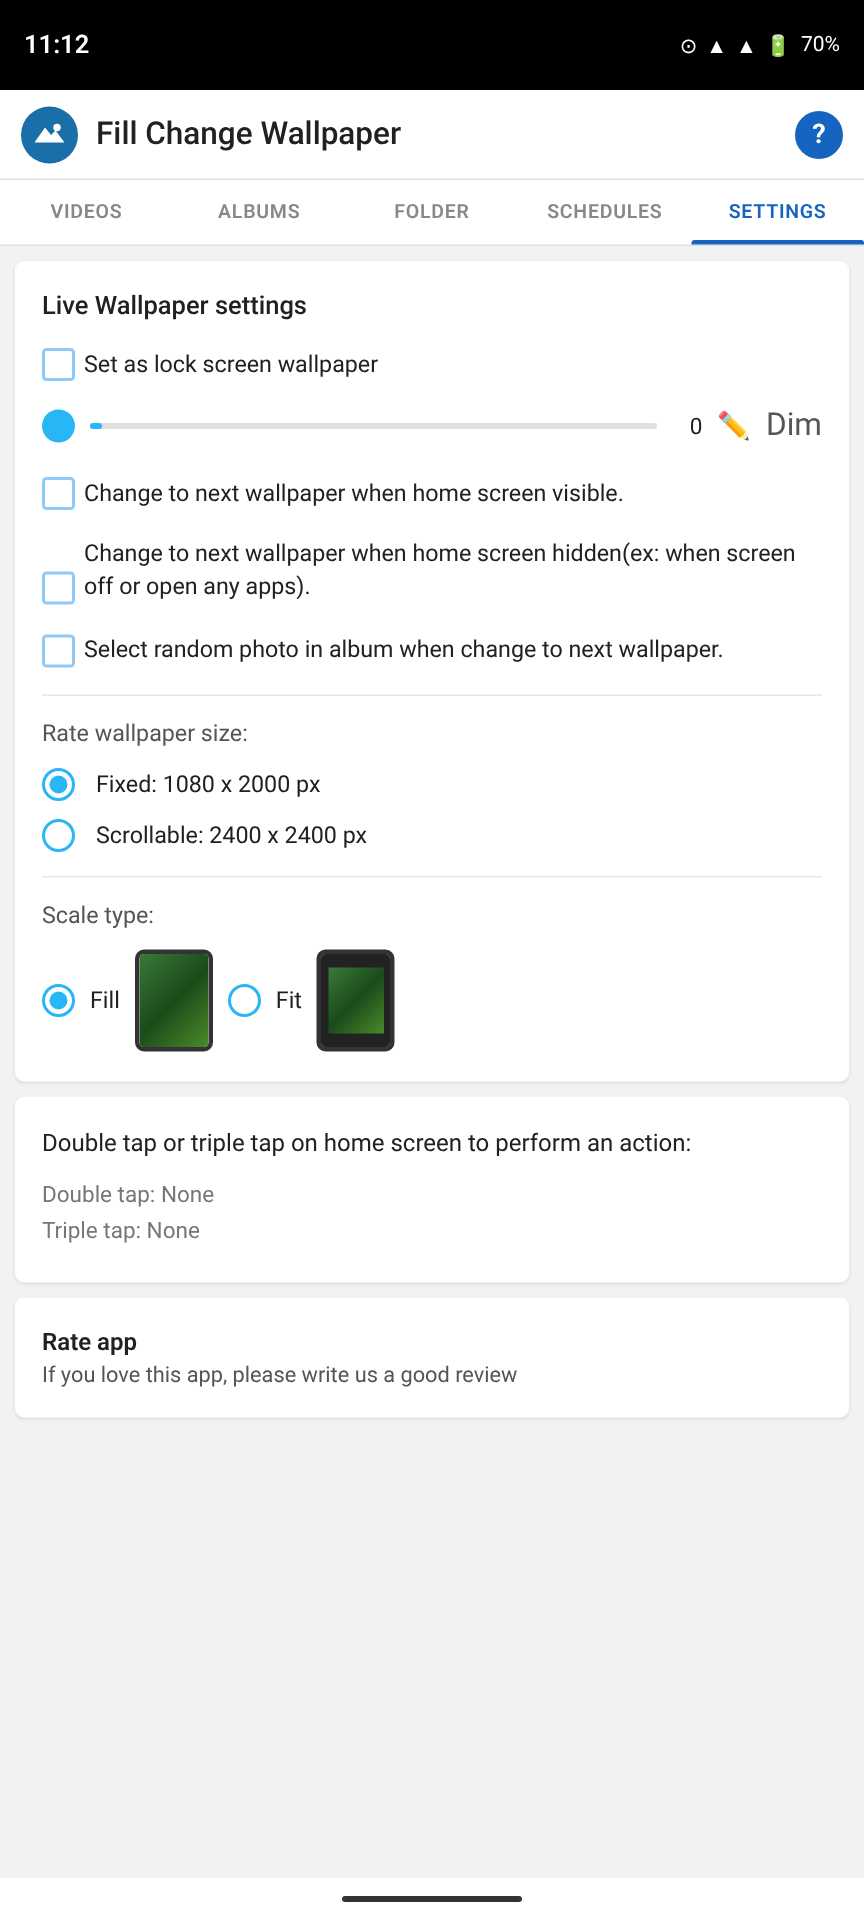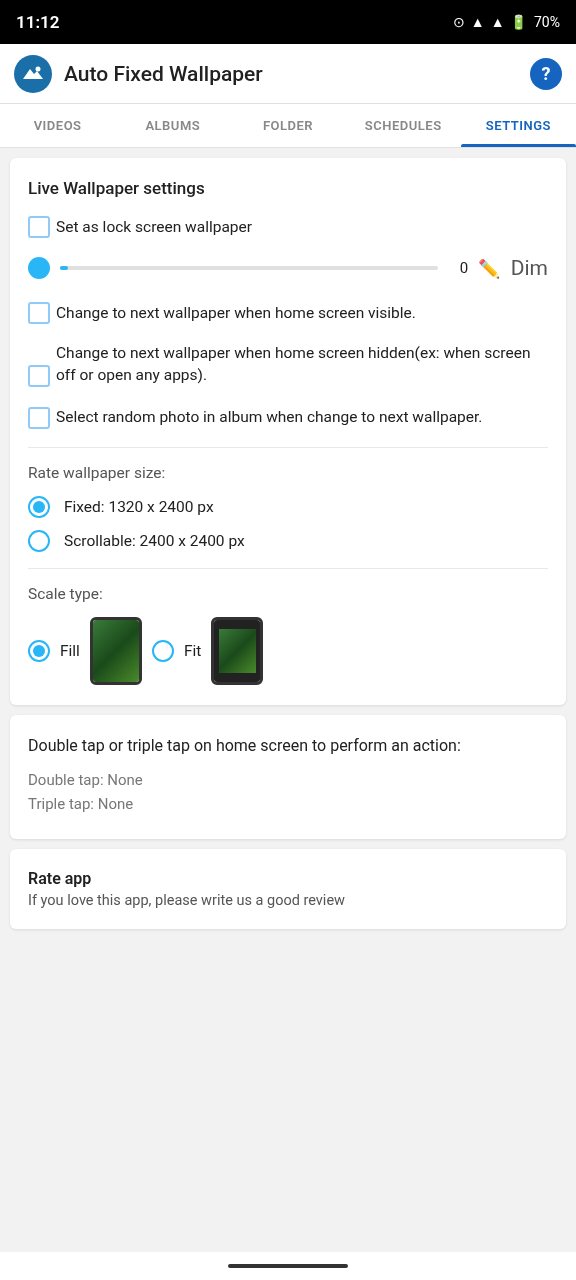--- a/index.html
+++ b/index.html
@@ -15,21 +15,21 @@
     }
 
     
     .status-bar {
       background: #000;
       color: #fff;
       display: flex;
       justify-content: space-between;
       align-items: center;
       padding: 8px 16px;
-      height: 44px;
+      height: 60px;
     }
     .status-time {
       font-size: 17px;
       font-weight: 600;
     }
     .status-icons {
       display: flex;
       align-items: center;
       gap: 6px;
       font-size: 14px;
@@ -357,21 +357,21 @@
   </div>
 </div>
 
 <div class="app-bar">
   <div class="app-bar-icon">
     <svg width="24" height="24" viewBox="0 0 24 24" fill="none">
       <path d="M2 17L9 7l4 5 3-3 6 8z" fill="white"></path>
       <circle cx="17" cy="7" r="2.5" fill="white"></circle>
     </svg>
   </div>
-  <span class="app-bar-title">Auto Fixed Wallpaper</span>
+  <span class="app-bar-title">Fill Change Wallpaper</span>
   <div class="app-bar-help">?</div>
 </div>
 
 <div class="tab-bar">
   <div class="tab-item">VIDEOS</div>
   <div class="tab-item">ALBUMS</div>
   <div class="tab-item">FOLDER</div>
   <div class="tab-item">SCHEDULES</div>
   <div class="tab-item active">SETTINGS</div>
 </div>
@@ -412,21 +412,21 @@
     </div>
 
     <hr class="divider">
 
     <div class="scale-title">Rate wallpaper size:</div>
 
     <div class="radio-row">
       <div class="radio-btn selected">
         <div class="radio-inner"></div>
       </div>
-      <span class="radio-label">Fixed: 1320 x 2400 px</span>
+      <span class="radio-label">Fixed: 1080 x 2000 px</span>
     </div>
 
     <div class="radio-row">
       <div class="radio-btn"></div>
       <span class="radio-label">Scrollable: 2400 x 2400 px</span>
     </div>
 
     <hr class="divider">
 
     <div class="scale-title">Scale type:</div>

